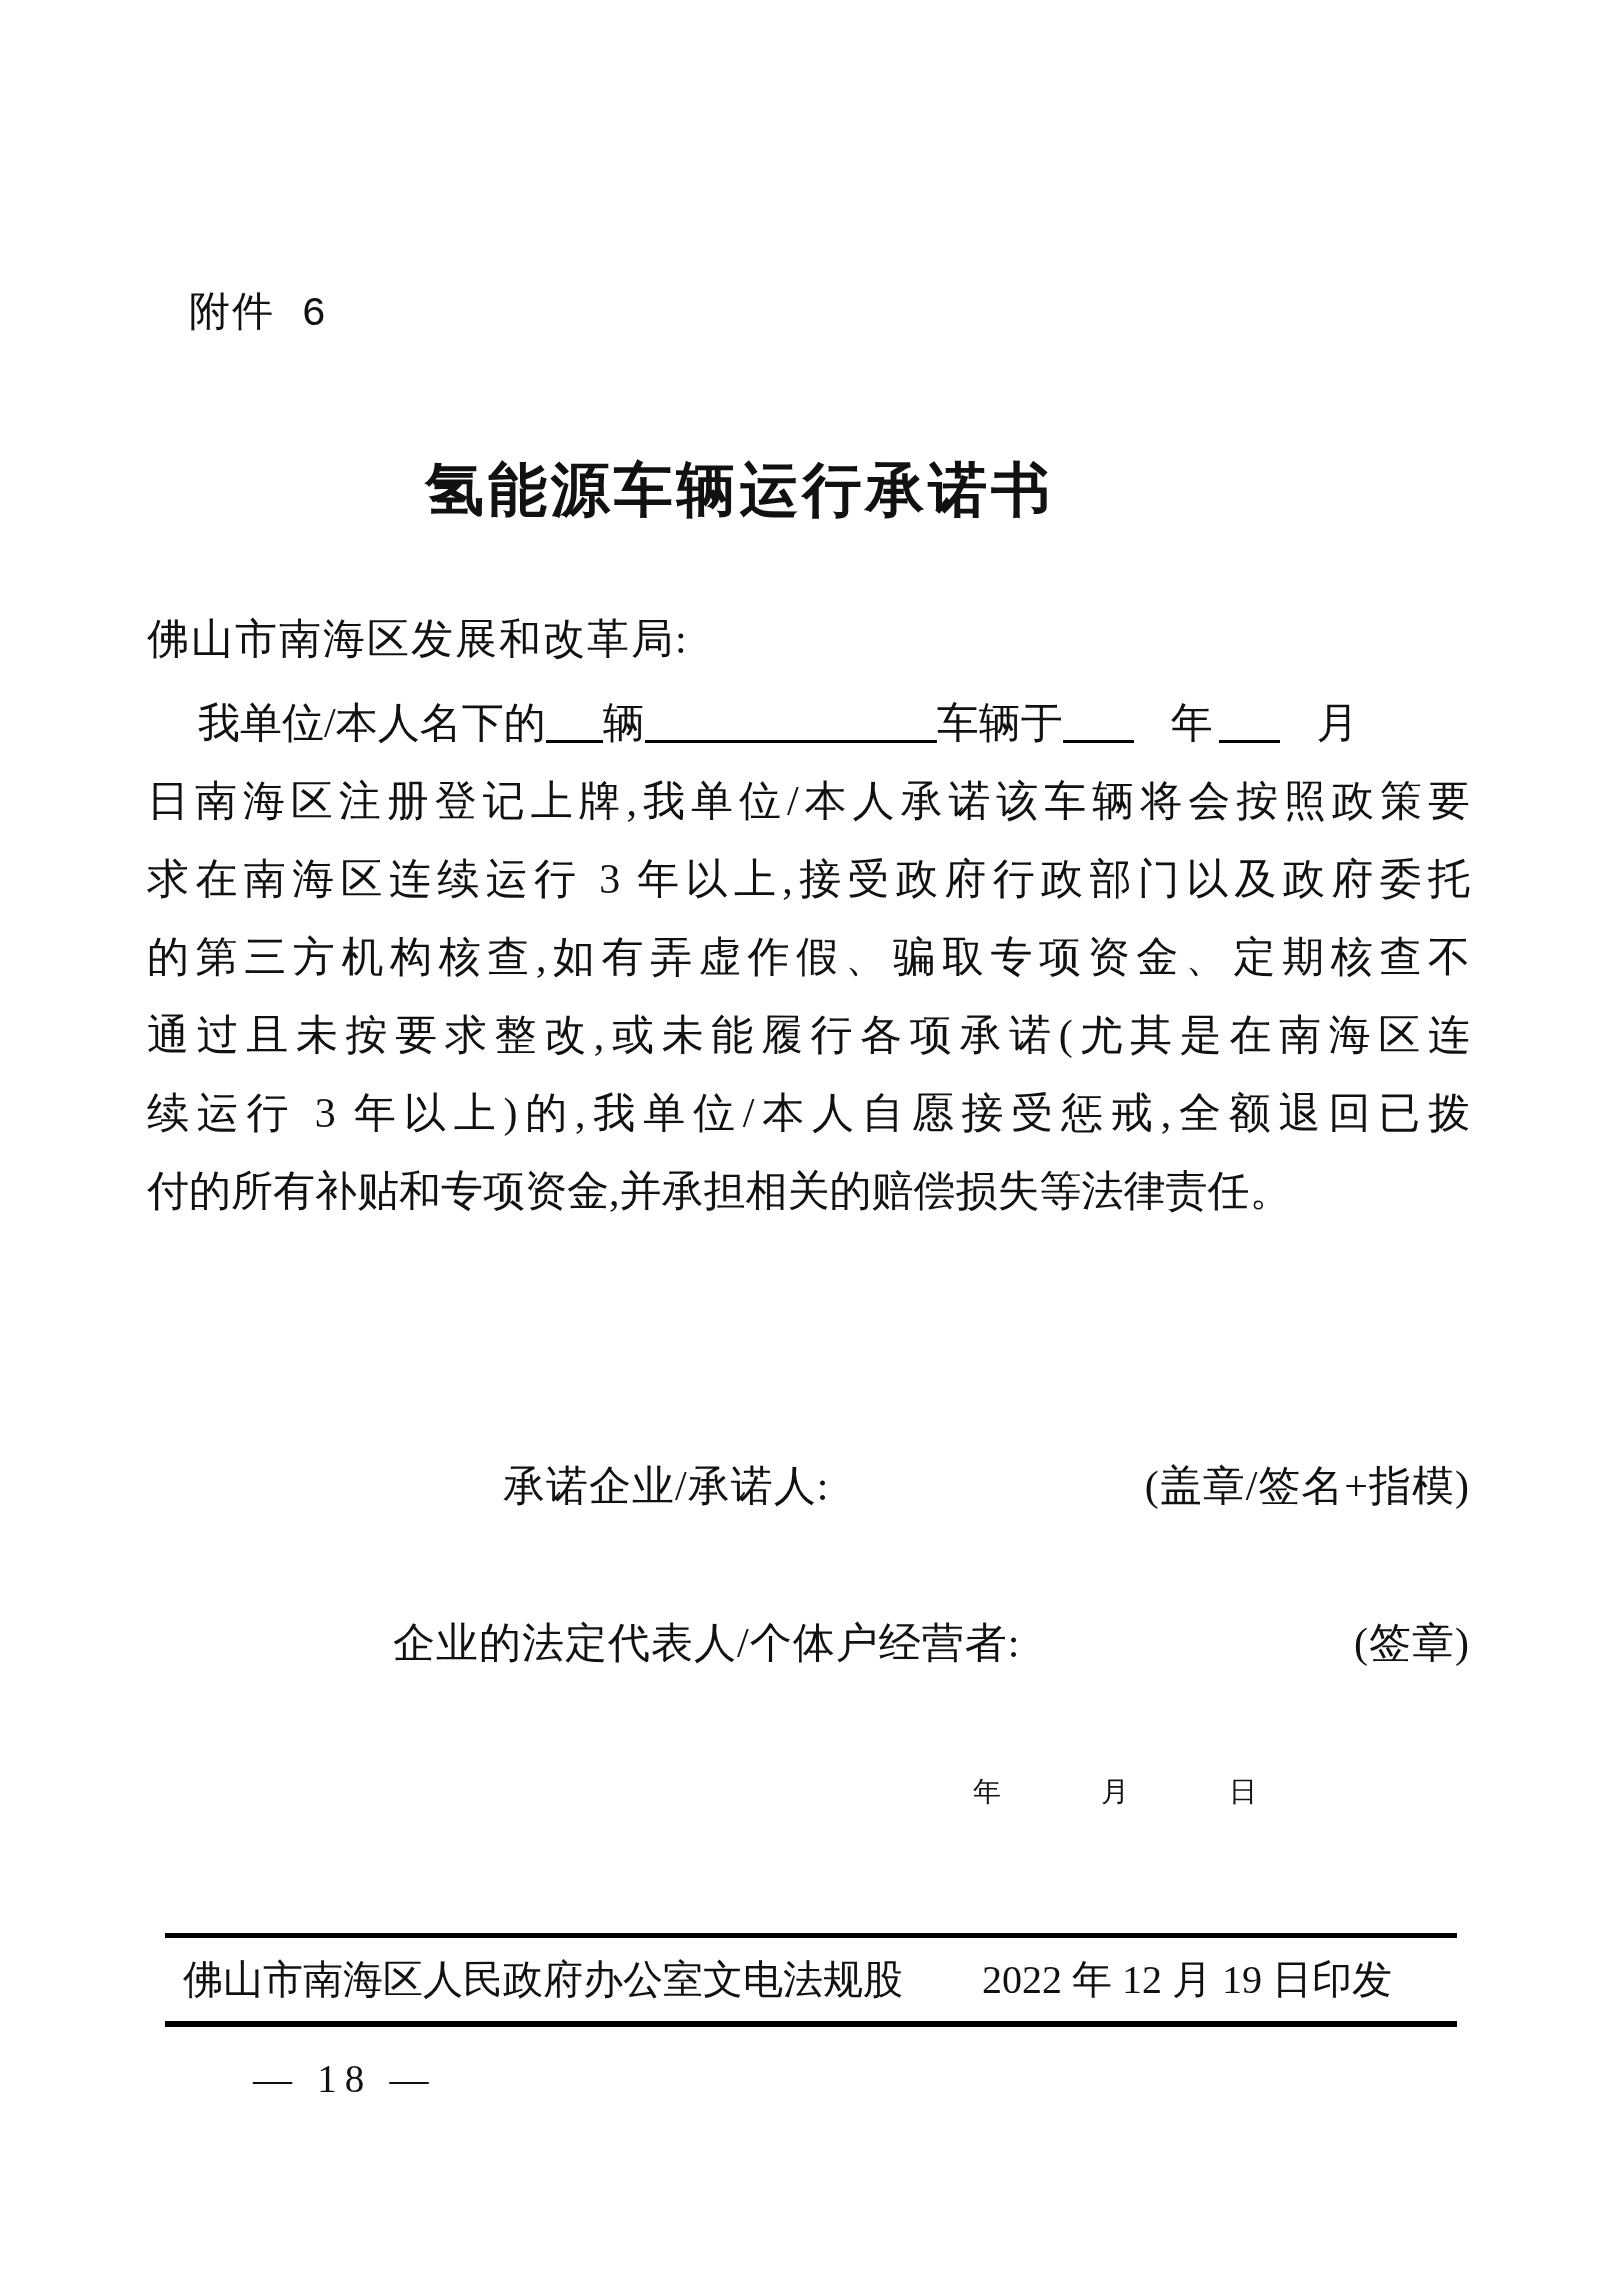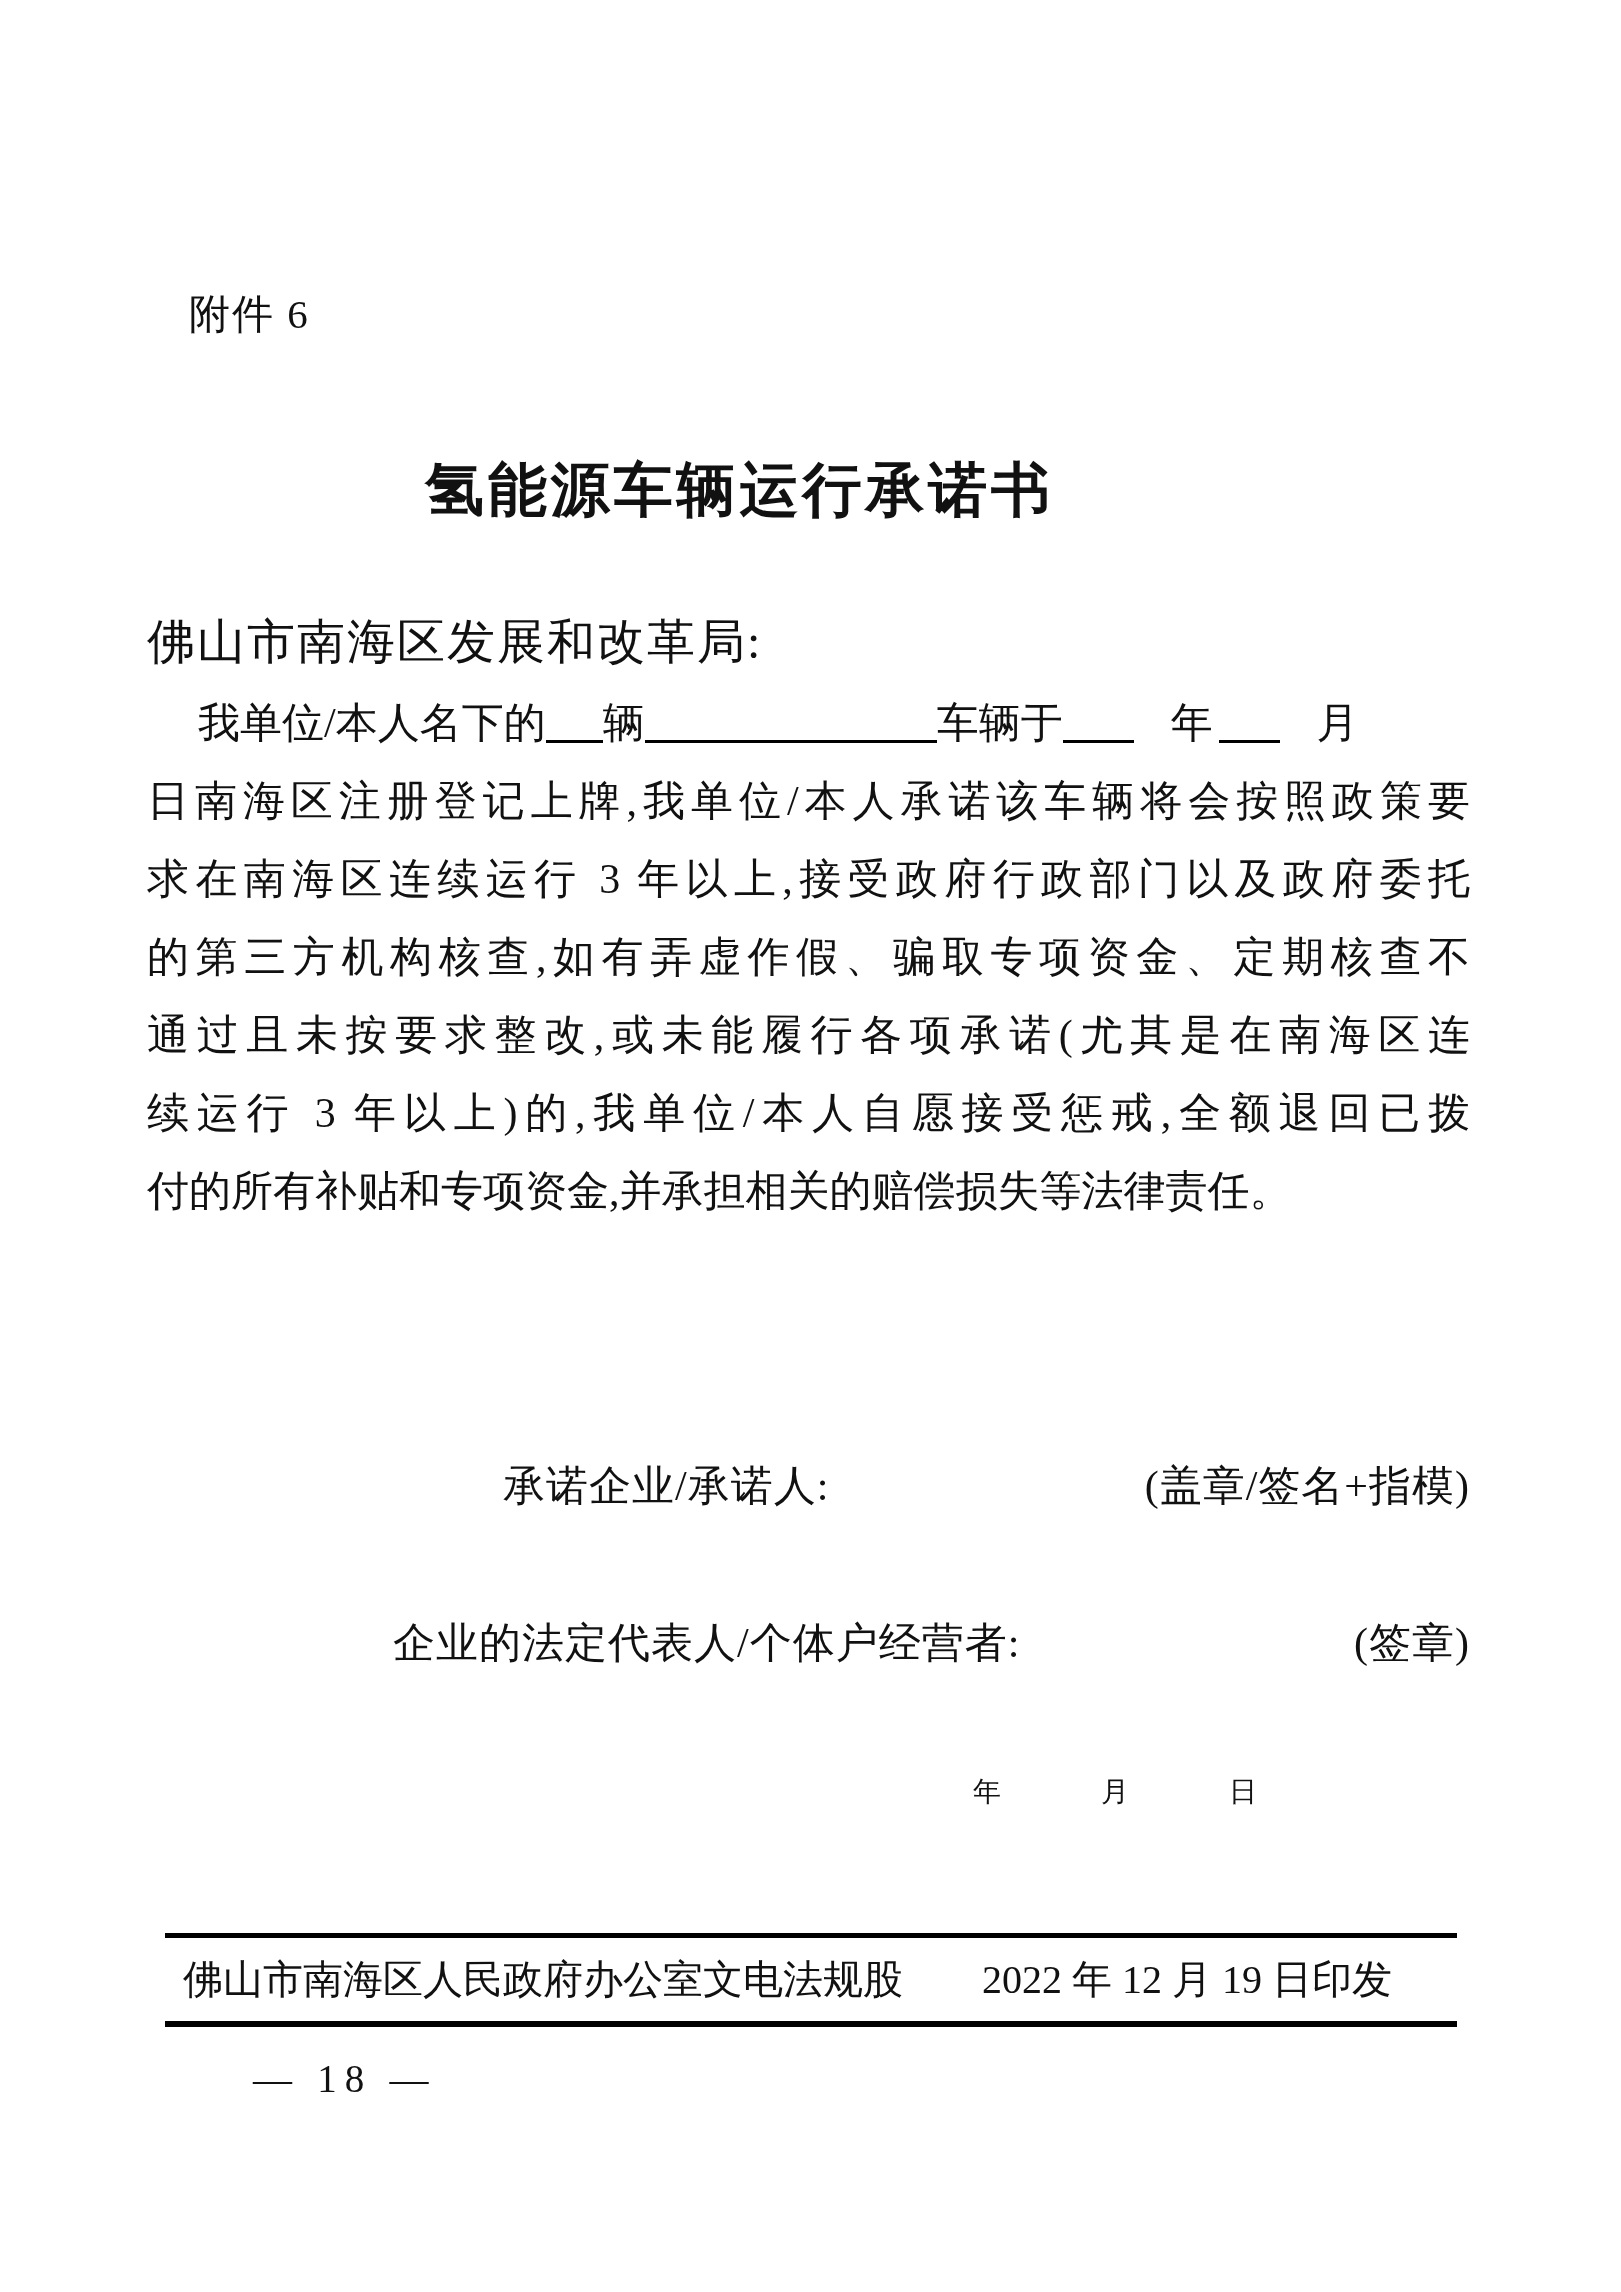--- a/index.html
+++ b/index.html
@@ -10,36 +10,36 @@
     margin: 0 auto;
     background: #ffffff;
     color: #111111;
     font-family: "Liberation Serif", serif;
     overflow: hidden;
   }
   .abs { position: absolute; }
 
   .attachment-label {
     left: 189px; top: 294px;
-    font-family: Liberation Serif, serif;
+    font-family: Liberation Mono, monospace;
     font-size: 41px; line-height: 1;
     letter-spacing: 2px;
   }
   .doc-title {
     left: 147px; top: 451px; width: 1323px;
     text-align: center;
     transform: translateX(-76px);
     font-size: 59px; line-height: 1.1;
     font-weight: bold;
     letter-spacing: 3.9px;
     white-space: nowrap;
   }
   .salutation {
     left: 147px; top: 616px;
-    font-size: 48px; line-height: 1.1;
+    font-size: 42px; line-height: 1.1;
     letter-spacing: 2px;
   }
 
   .paragraph {
     left: 147px; top: 684px; width: 1323px;
     font-size: 42px;
   }
   .para-line {
     height: 78px; line-height: 78px;
     text-align: justify;

